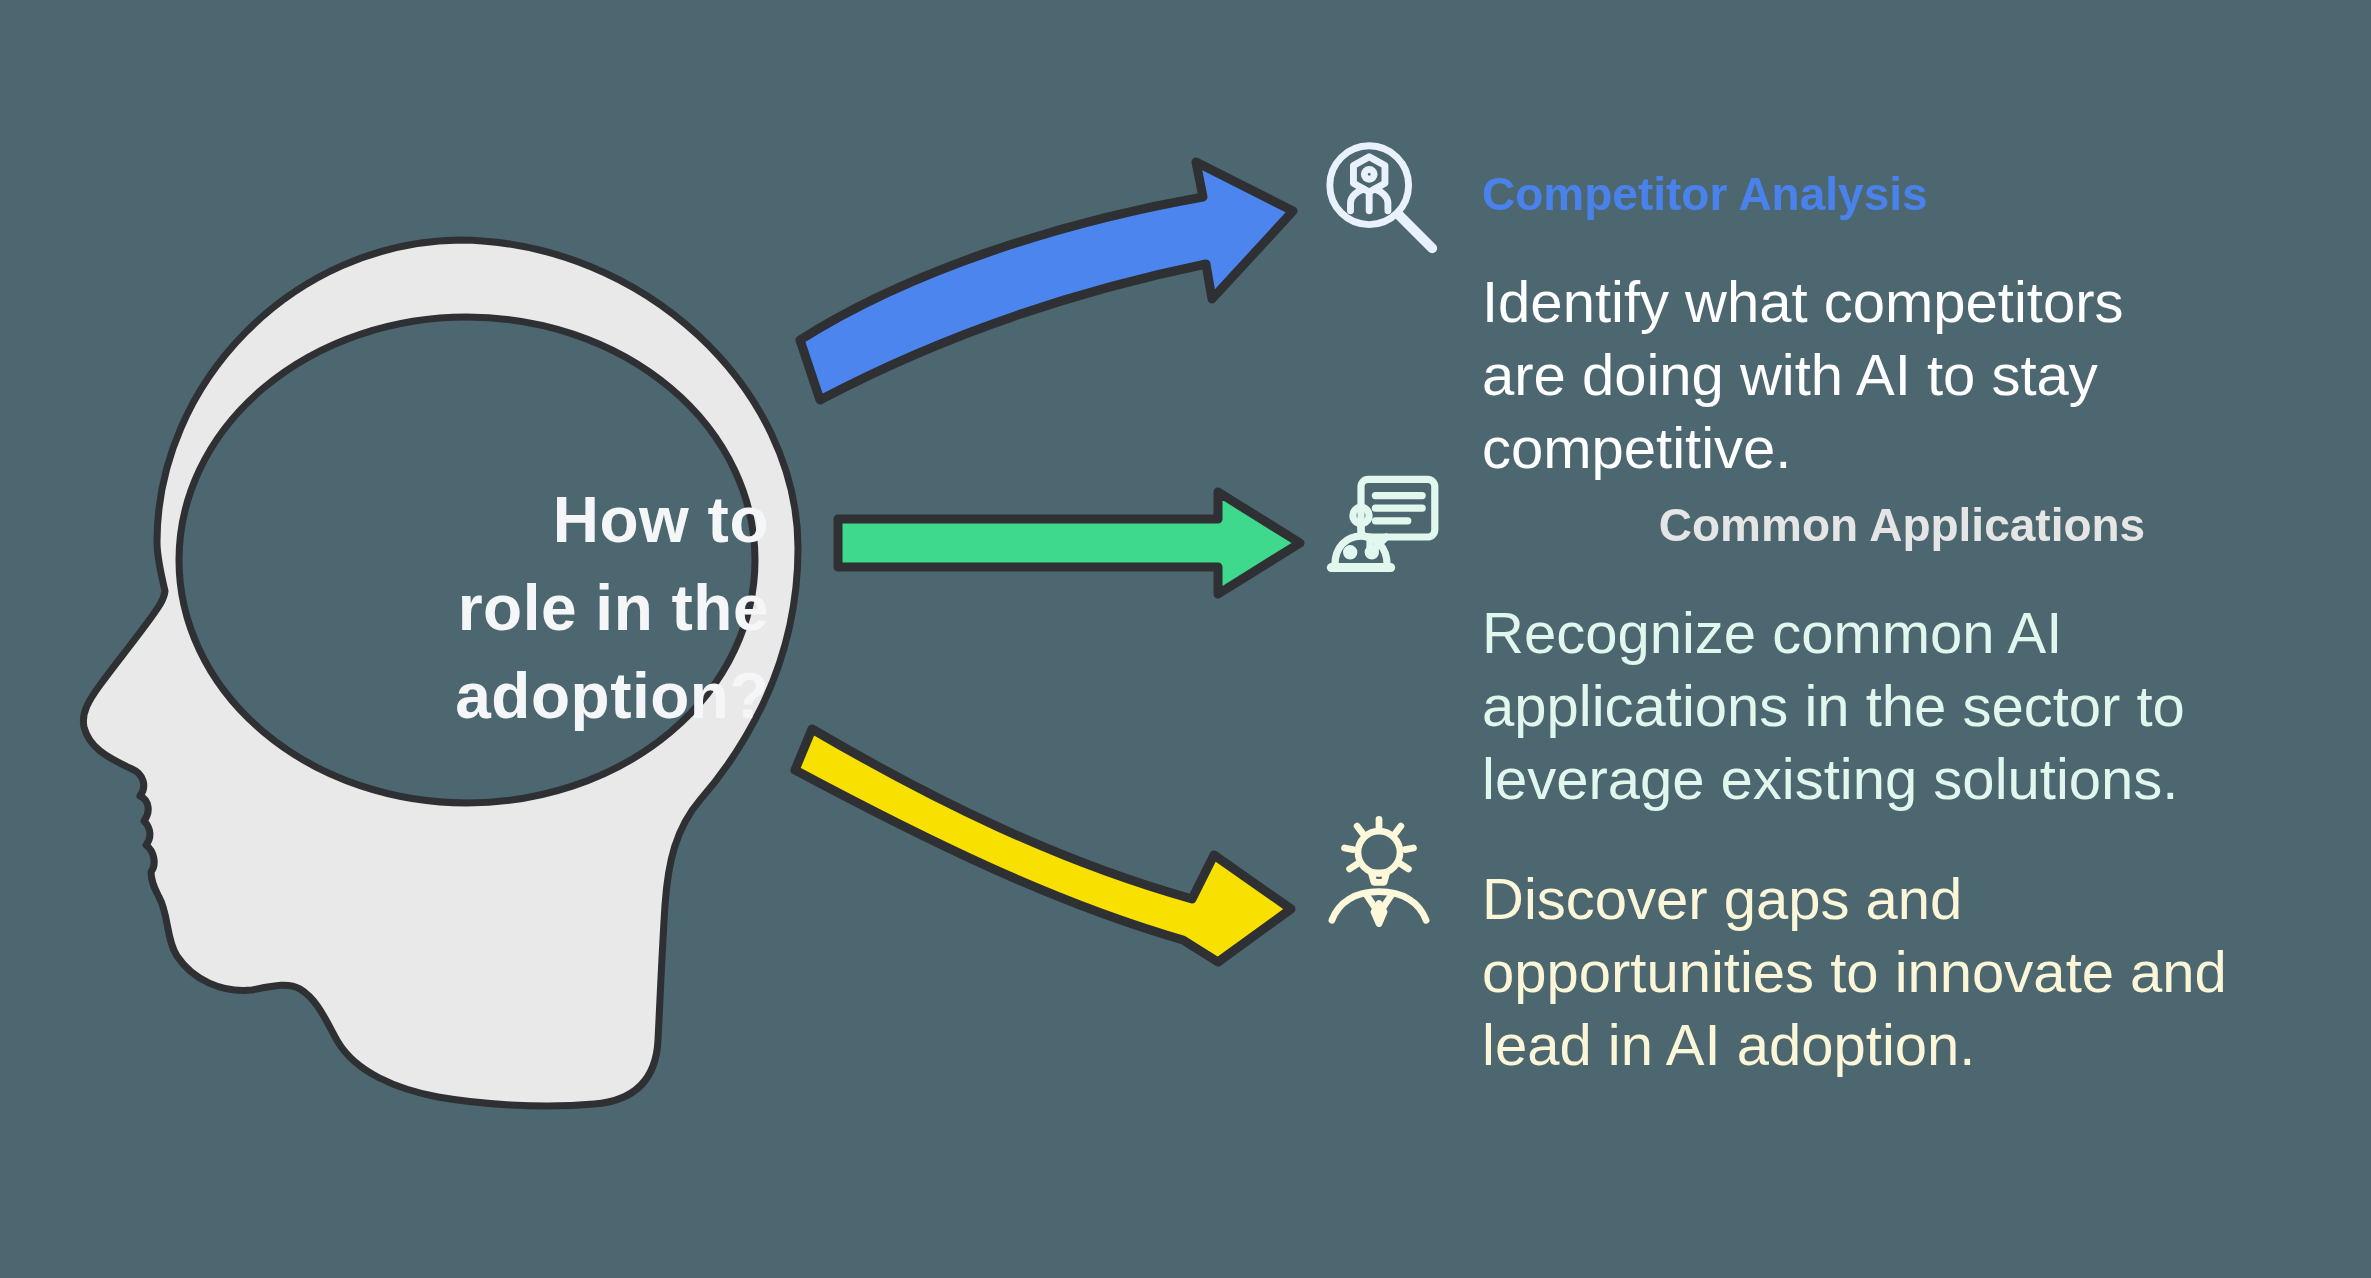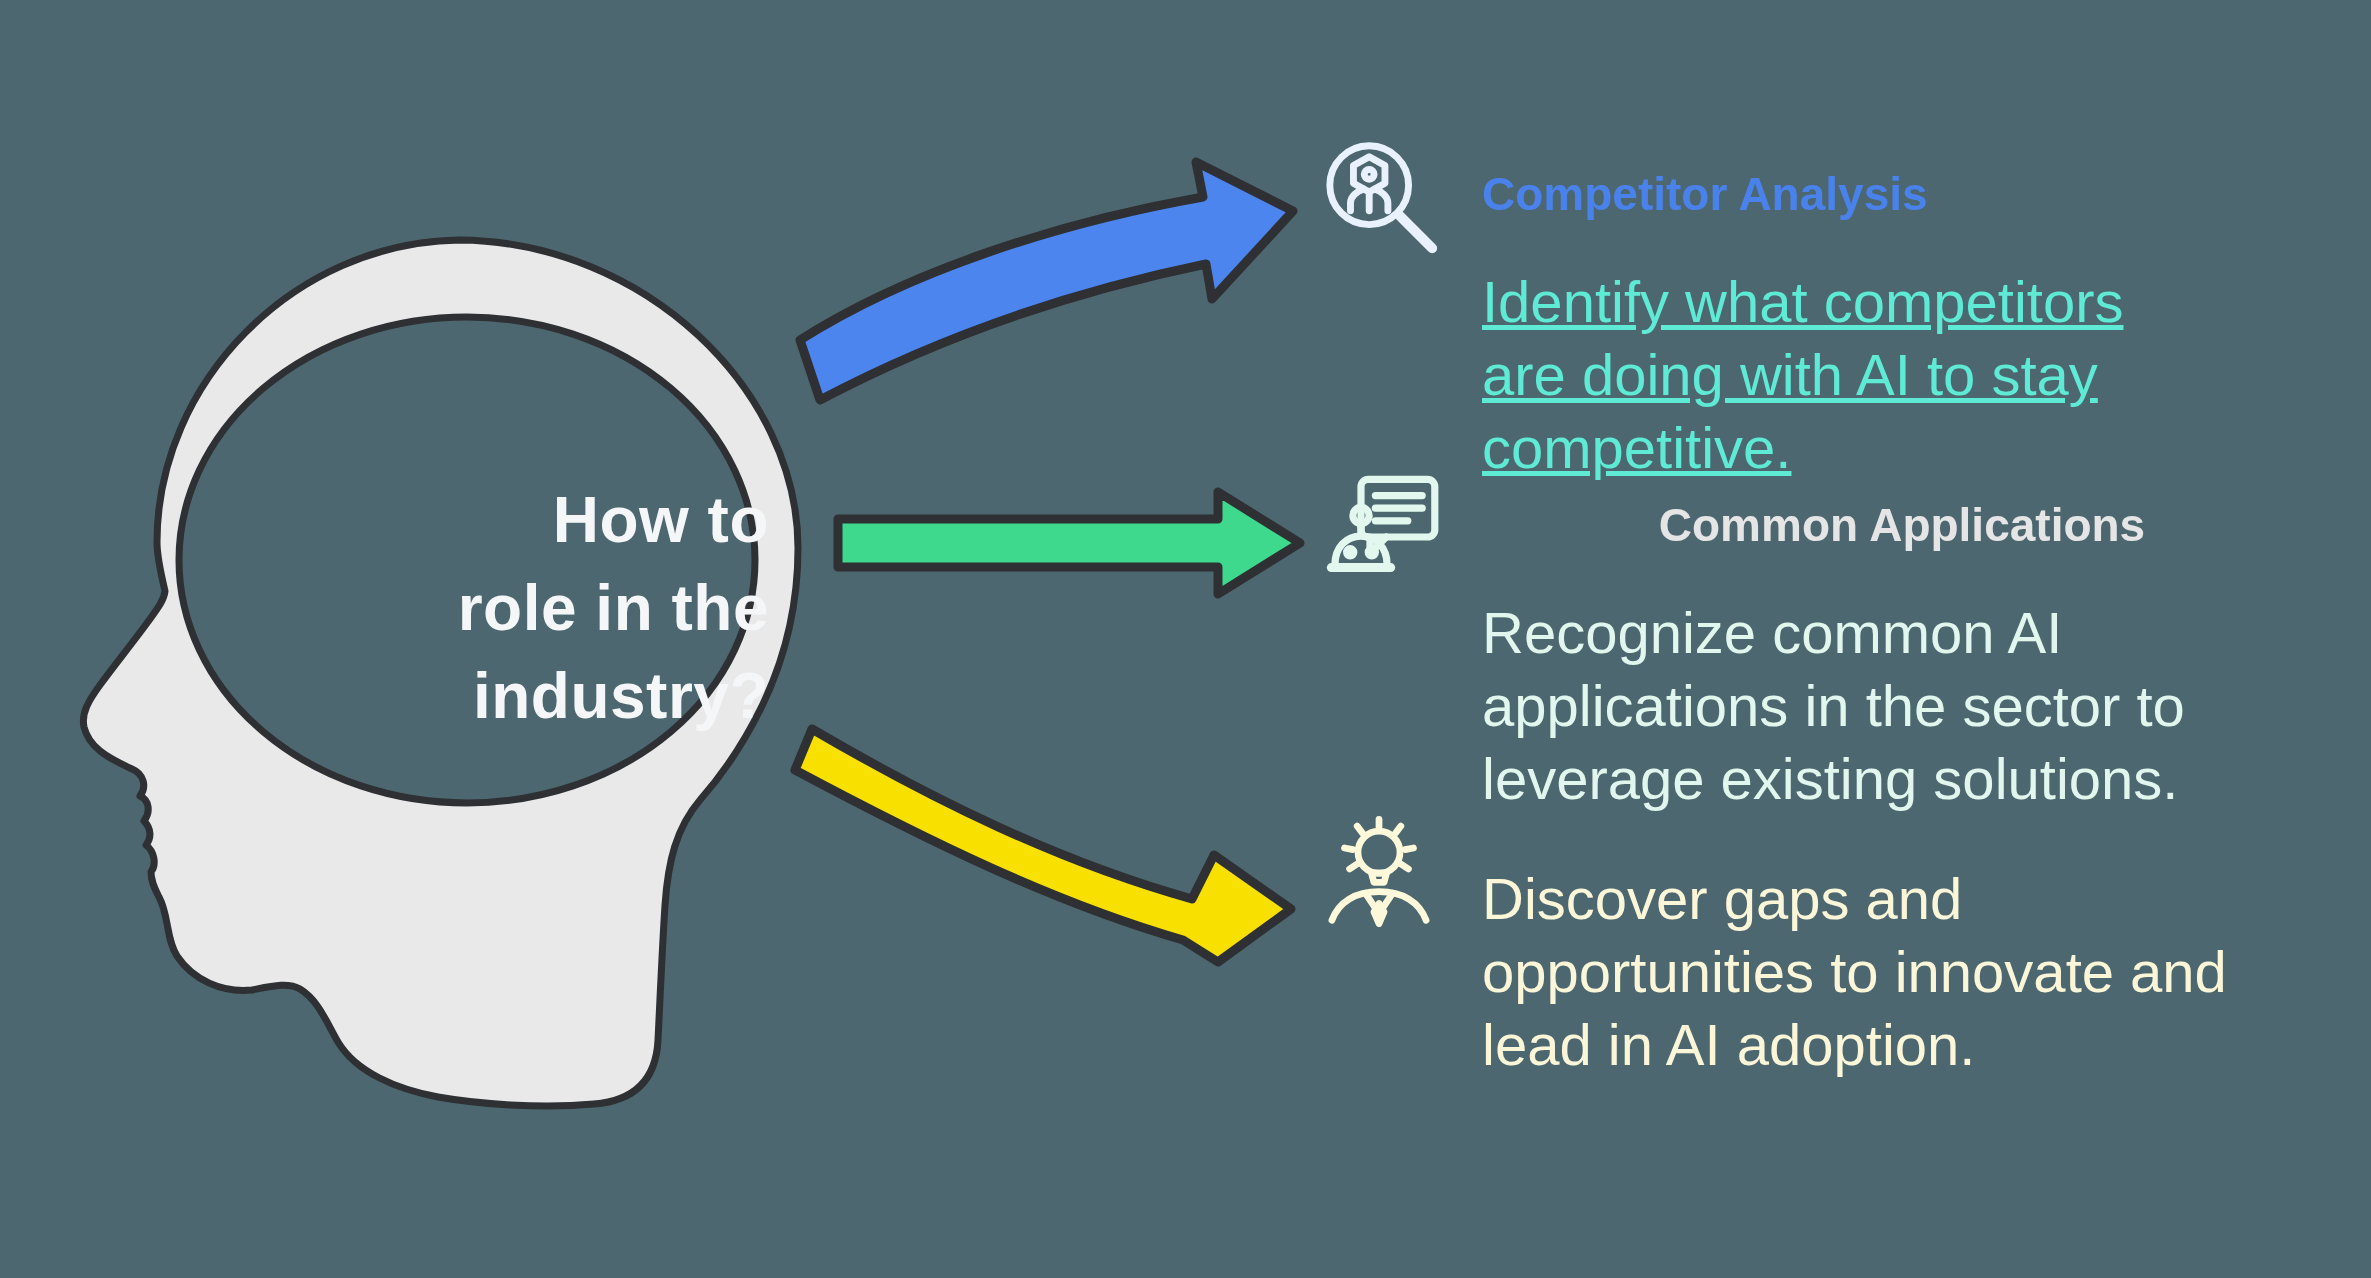--- a/index.html
+++ b/index.html
@@ -89,21 +89,21 @@
              L 1214 855
              L 1291 909
              L 1218 962
              L 1183 940
              C 1055 903 930 842 795 770 Z" fill="#f8e100" stroke="#2e3033"></path>
   </svg>
 
   <div class="question" style="color: rgb(245, 246, 248); text-align: right;">
     <div>How to</div>
     <div>role in the</div>
-    <div>industry?</div>
+    <div>adoption?</div>
   </div>
 
   <svg class="icon icon1" viewBox="0 0 130 130" fill="none" stroke-width="7" stroke-linecap="round" stroke-linejoin="round" stroke="#e9f1fd">
     <circle cx="52" cy="52" r="40"></circle>
     <line x1="82" y1="82" x2="116" y2="116" stroke-width="10"></line>
     <path d="M52 23 L68 32 V50 L52 59 L36 50 V32 Z"></path>
     <circle cx="52" cy="41" r="5"></circle>
     <path d="M33 78 V70 C33 63 40 58 46 56"></path>
     <path d="M71 78 V70 C71 63 64 58 58 56"></path>
     <path d="M52 61 V78"></path>
@@ -133,21 +133,21 @@
     <line x1="105" y1="63" x2="96" y2="57"></line>
     <circle cx="70" cy="43" r="25"></circle>
     <path d="M61 68 L79 68 L76 79 L64 79 Z"></path>
     <path d="M14 124 C22 102 42 90 70 90 C98 90 118 102 126 124"></path>
     <path d="M54 92 L70 116 L86 92"></path>
     <path d="M70 104 L76 114 L70 128 L64 114 Z"></path>
   </svg>
 
   <section class="sec sec1">
     <h2 style="color: rgb(74, 130, 236);">Competitor Analysis</h2>
-    <div class="desc" style="color: #5eead4; text-decoration: underline;">
+    <div class="desc" style="color: #ffffff;">
       <div>Identify what competitors</div>
       <div>are doing with AI to stay</div>
       <div>competitive.</div>
     </div>
   </section>
 
   <section class="sec sec2">
     <h2 style="color: #e5e5e5; text-align: center;">Common Applications</h2>
     <div class="desc" style="color: rgb(225, 247, 237);">
       <div>Recognize common AI</div>

